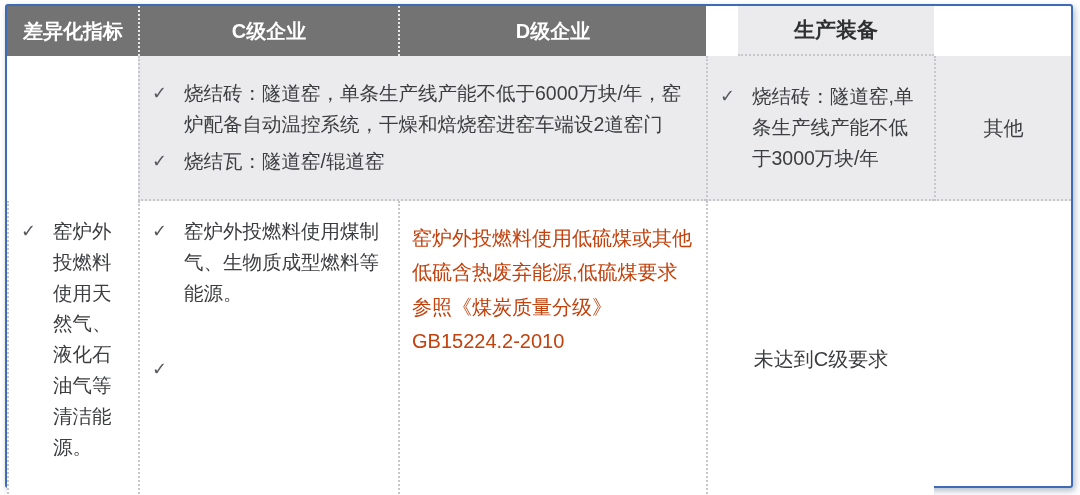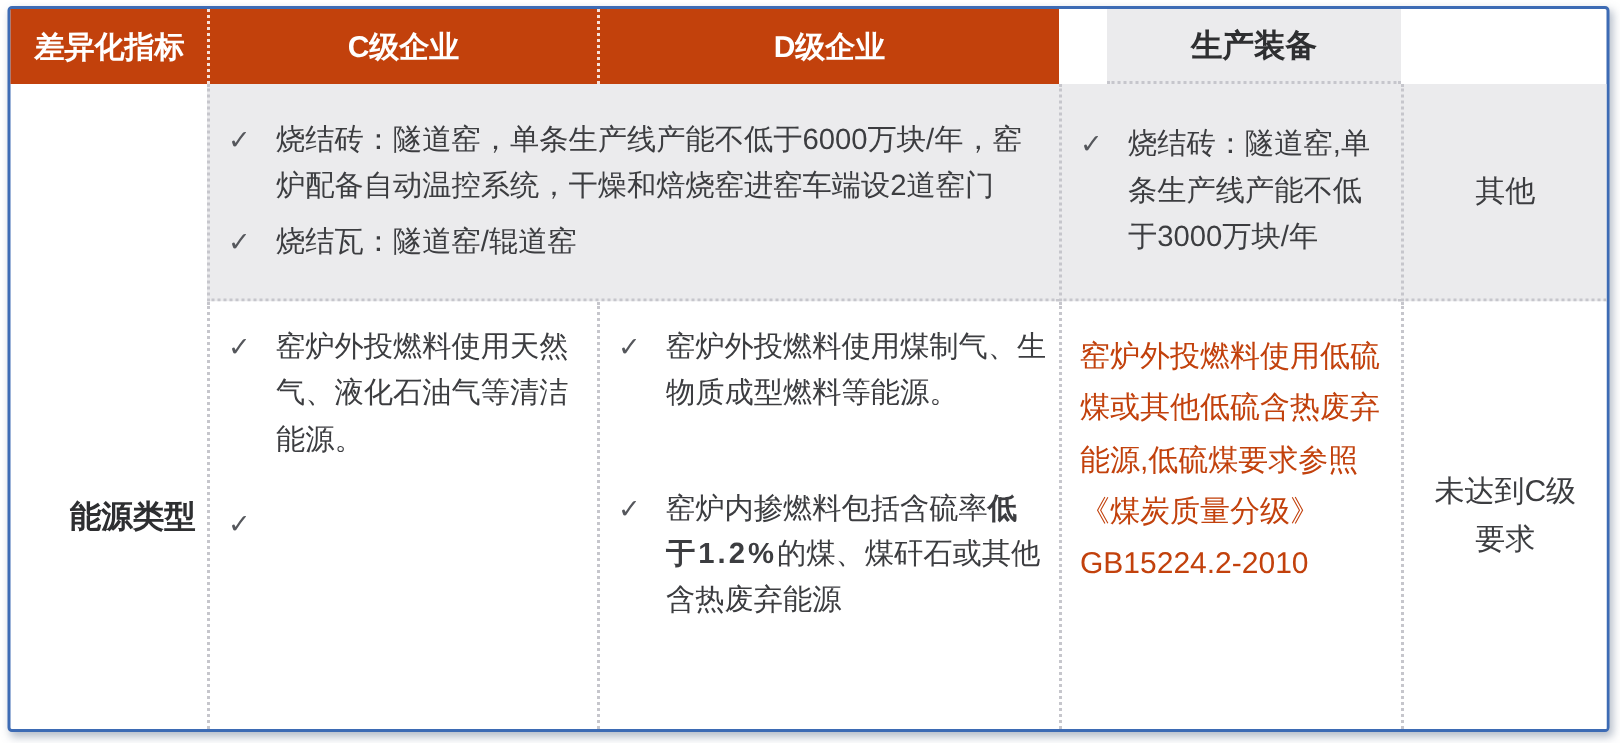--- a/index.html
+++ b/index.html
@@ -5,21 +5,21 @@
   html,body{margin:0;padding:0;background:#ffffff;width:1080px;height:495px;overflow:hidden;
     font-family:"Liberation Sans","DejaVu Sans",sans-serif;}
   .frame{position:absolute;left:5px;top:4px;width:1068px;height:484px;box-sizing:border-box;
     border:2px solid #3d6bb4;border-radius:3px;background:#ffffff;
     box-shadow:2px 3px 6px rgba(110,125,150,.5);
     display:grid;
     grid-template-columns:131px 260px 308px 228px 1fr;
     grid-template-rows:50px 145px 1fr;}
   .cell{box-sizing:border-box;min-width:0;}
   
-  .th{background:#c2410c;color:#ffffff;font-weight:bold;font-size:20px;
+  .th{background:#737373;color:#ffffff;font-weight:bold;font-size:20px;
     display:flex;align-items:center;justify-content:center;}
   .th.first{justify-content:flex-start;padding-left:16px;}
   .hv{border-left:2px dotted rgba(255,255,255,.85);}
   
   .r1{background:#ebebed;border-bottom:2px dotted #c6c6cc;}
   .r2{background:#ffffff;}
   .v{border-left:2px dotted #c6c6cc;}
   .label-cell{display:flex;align-items:center;justify-content:center;
     font-weight:bold;font-size:21px;color:#2e2f31;margin-left:32px;}
   .content{font-size:19.5px;line-height:1.58;color:#3c3d40;}
@@ -60,40 +60,38 @@
 
   <div class="cell r1 v content vcenter">
     <div class="bullet">
       <span class="check">✓</span>
       <span class="btext">烧结砖：隧道窑,单条生产线产能不低于3000万块/年</span>
     </div>
   </div>
 
   <div class="cell r1 v center-cell">其他</div>
 
-  <div class="cell r2 label-cell">能源类型</div>
 
   <div class="cell r2 v content pad-top">
     <div class="bullet">
       <span class="check">✓</span>
       <span class="btext"><span>窑炉外投燃料使用天然气、液化石油气等清洁能源。</span><b></b><span></span></span>
     </div>
     <div class="bullet gap-md">
       <span class="check">✓</span>
     </div>
   </div>
 
   <div class="cell r2 v content pad-top">
     <div class="bullet">
       <span class="check">✓</span>
       <span class="btext"><span>窑炉外投燃料使用煤制气、生物质成型燃料等能源。</span><b></b><span></span></span>
     </div>
     <div class="bullet gap-lg">
       <span class="check">✓</span>
-      <span class="btext"><span>窑炉内掺燃料包括含硫率</span><b>低于1.2%</b><span>的煤、煤矸石或其他含热废弃能源</span></span>
     </div>
   </div>
 
   <div class="cell r2 v plain-cell">窑炉外投燃料使用低硫煤或其他低硫含热废弃能源,低硫煤要求参照《煤炭质量分级》GB15224.2-2010</div>
 
   <div class="cell r2 v center-cell">未达到C级要求</div>
 
 </div>
 
 </body></html>

